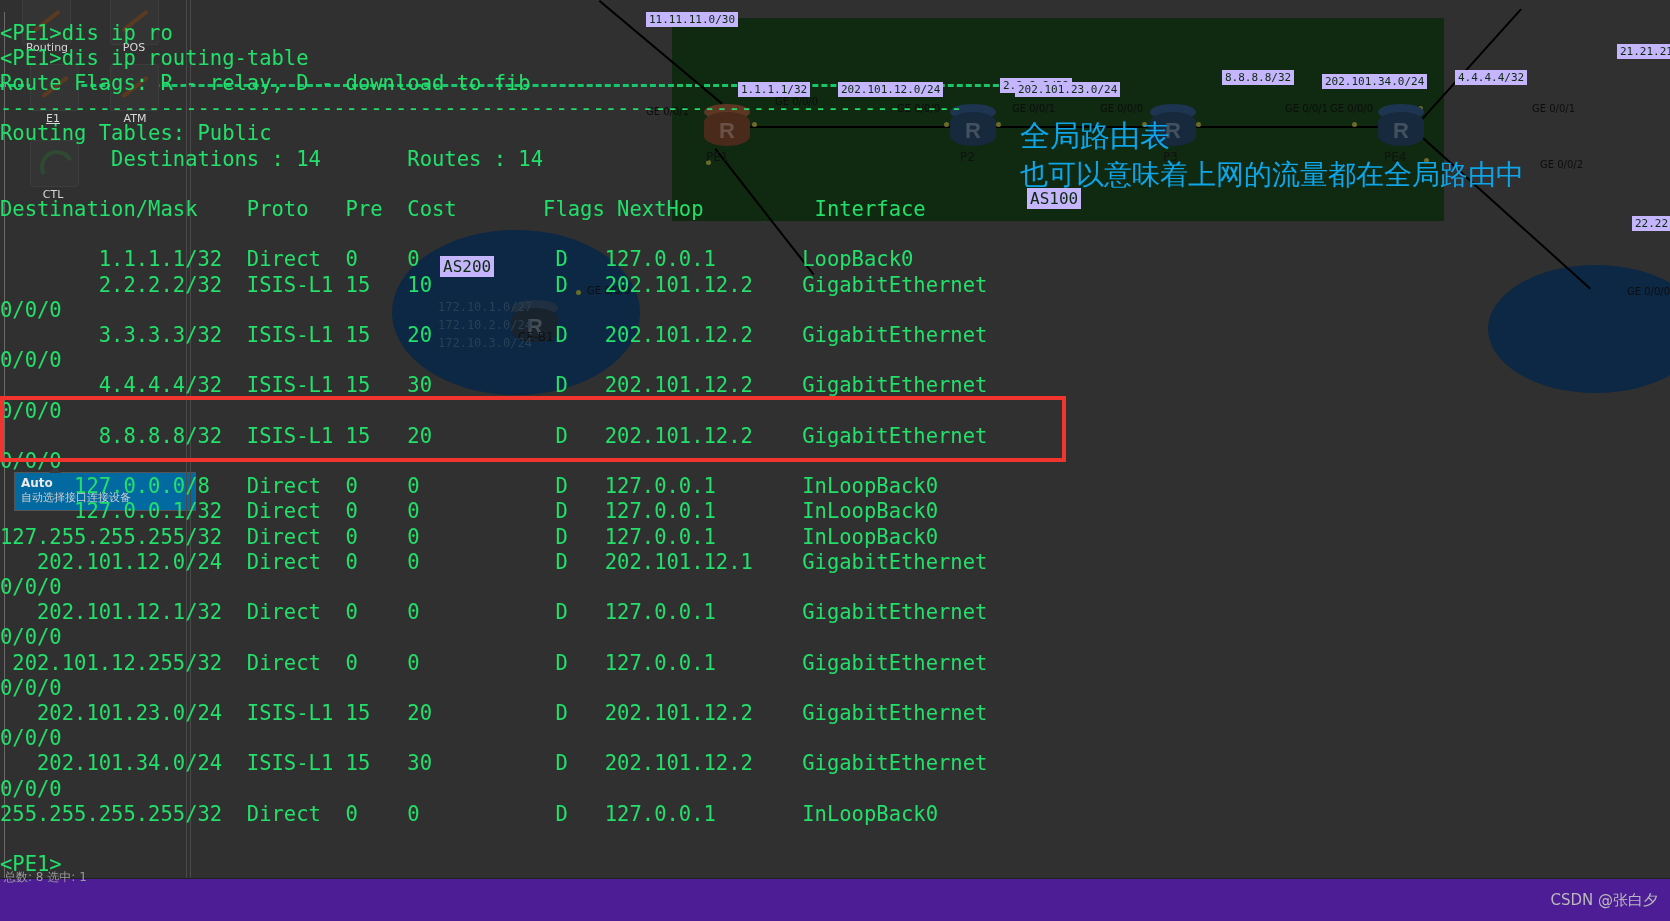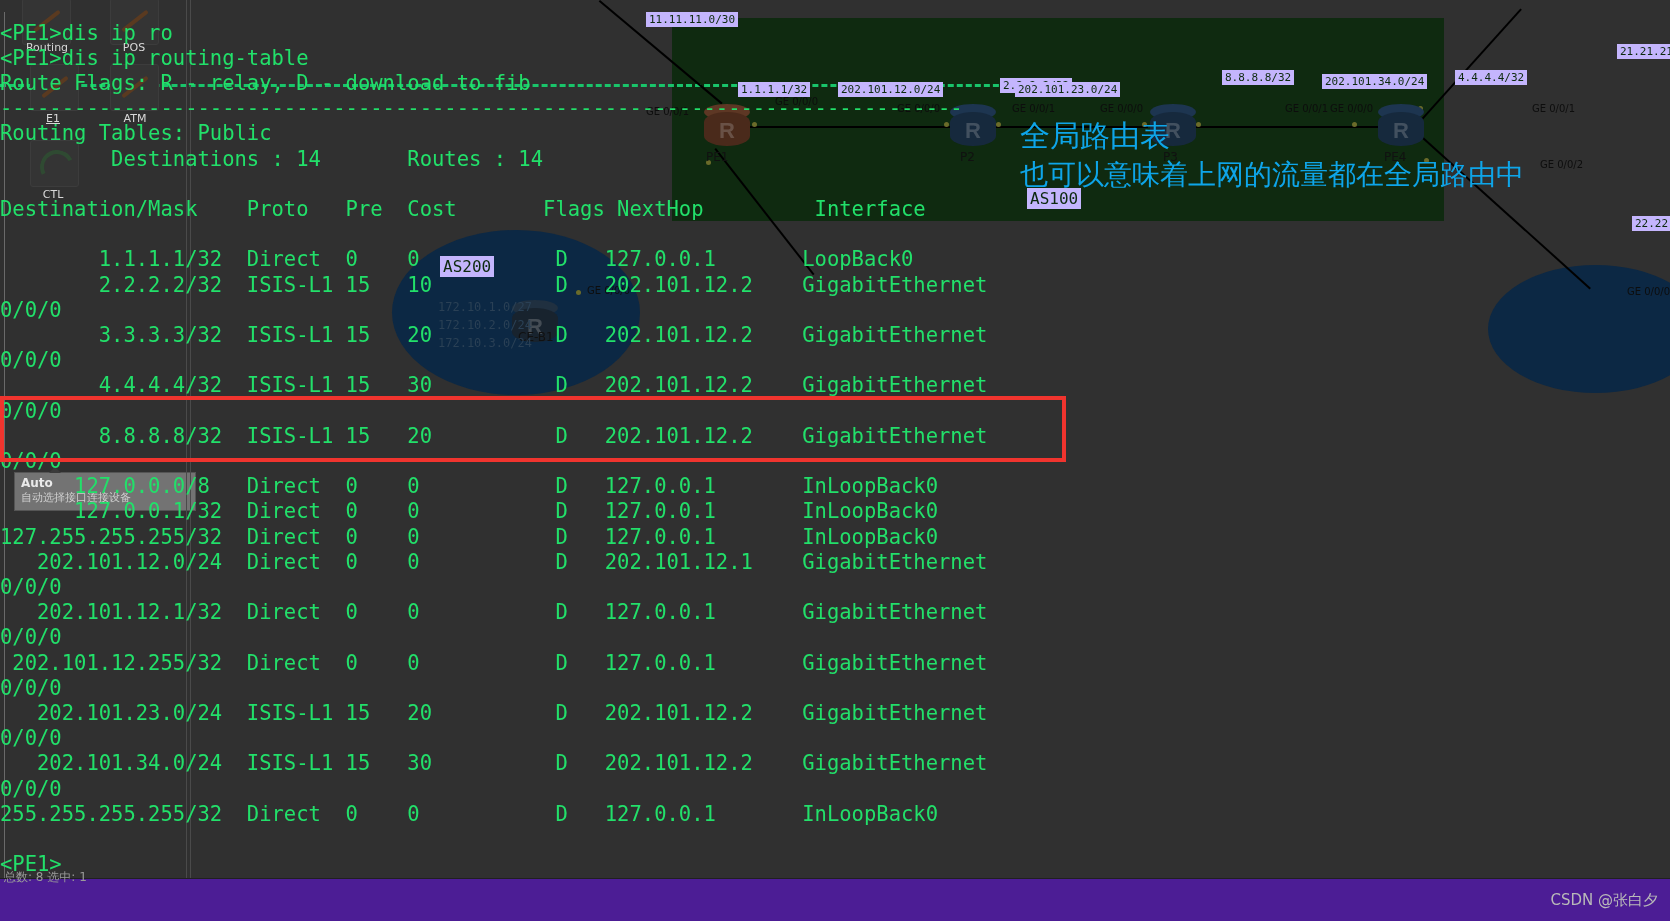--- a/index.html
+++ b/index.html
@@ -42,21 +42,21 @@
            background:rgba(48,48,48,0);}
   .pal-icon{position:absolute;width:47px;height:45px;border:1px solid #3c3c3c;
             background:#343434;border-radius:3px;}
   .pal-icon .slash{position:absolute;left:8px;top:20px;width:32px;height:4px;
             background:#5a3a20;transform:rotate(-38deg);border-radius:2px;}
   .pal-icon .arc{position:absolute;left:9px;top:9px;width:26px;height:26px;
             border:4px solid #2f4a32;border-radius:50%;
             border-right-color:transparent;border-bottom-color:transparent;
             transform:rotate(18deg);}
   .pal-label{position:absolute;font-size:11px;color:#d8d8d8;text-align:center;width:60px;}
-  .tooltip{position:absolute;background:#737373;border:1px solid #555;color:#eaeaea;
+  .tooltip{position:absolute;background:#0369a1;border:1px solid #555;color:#eaeaea;
            font-size:12px;padding:3px 6px 5px 6px;}
   .tooltip .t1{font-weight:bold;font-size:12px;}
   .tooltip .t2{font-size:11px;color:#cfcfcf;}
   .tooltip .arrow{position:absolute;top:-6px;left:34px;width:0;height:0;
            border-left:6px solid transparent;border-right:6px solid transparent;
            border-bottom:6px solid #3a3a3a;}
 
   
   #cli{position:absolute;left:0;top:0;width:1670px;height:878px;z-index:3;
        pointer-events:none;}

